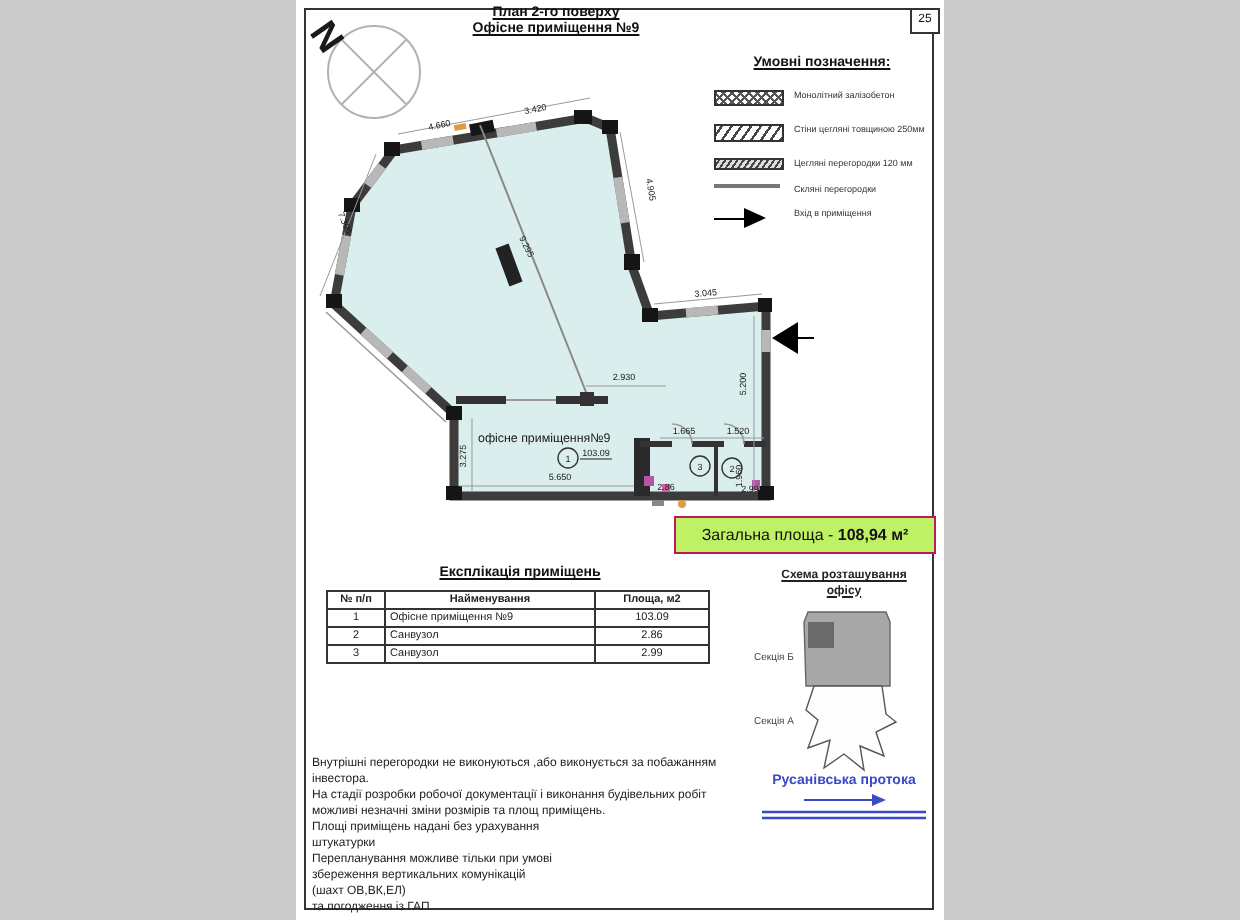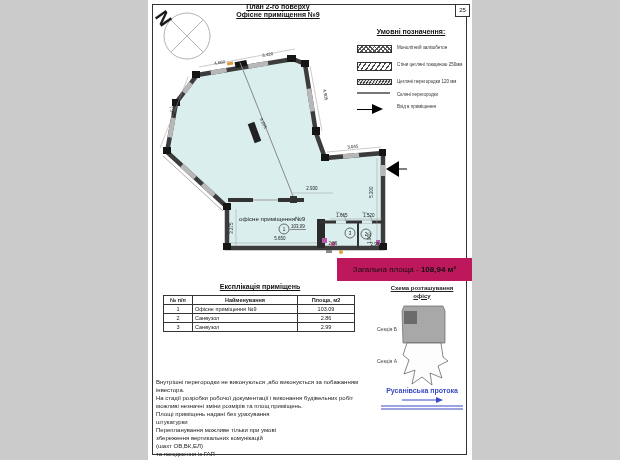--- a/index.html
+++ b/index.html
@@ -18,21 +18,21 @@
   .lg-label{position:absolute;left:40px;top:0;font-size:4.5px;color:#333;white-space:nowrap;}
   .sw{position:absolute;left:0;top:0;width:33px;height:6px;border:0.5px solid #333;background:#f2f2f2;}
   .crosshatch-swatch{background:repeating-linear-gradient(45deg,#555 0,#555 1px,rgba(0,0,0,0) 1px,rgba(0,0,0,0) 3px),repeating-linear-gradient(-45deg,#555 0,#555 1px,rgba(0,0,0,0) 1px,rgba(0,0,0,0) 3px);}
   .diagonal-swatch{height:7px;background:repeating-linear-gradient(-55deg,#444 0,#444 1.2px,rgba(0,0,0,0) 1.2px,rgba(0,0,0,0) 4px);}
   .brick-swatch{height:4px;background:repeating-linear-gradient(-55deg,#444 0,#444 1px,#ddd 1px,#ddd 2.5px);}
   .line-swatch{height:2px;border:none;background:#777;}
   .entrance-arrow{border:none;background:none;height:10px;}
   .entrance-arrow::before{content:"";position:absolute;left:0;top:4.5px;width:17px;height:1px;background:#000;}
   .entrance-arrow::after{content:"";position:absolute;left:15px;top:0;width:0;height:0;border-left:11px solid #000;border-top:5px solid rgba(0,0,0,0);border-bottom:5px solid rgba(0,0,0,0);}
   
-  .total-box{position:absolute;left:337px;top:258px;width:129px;height:17px;border:3px solid #be185d;background:#be185d;font-size:8px;line-height:17px;text-align:center;color:#111;white-space:nowrap;}
+  .total-box{position:absolute;left:337px;top:258px;width:129px;height:17px;border:1px solid #be185d;background:#bef264;font-size:8px;line-height:17px;text-align:center;color:#111;white-space:nowrap;}
   
   .schema-title{position:absolute;left:378px;top:285px;width:88px;text-align:center;font-size:6px;font-weight:bold;line-height:7.5px;color:#222;}
   .schema-title div{text-decoration:underline;}
   .section-label{position:absolute;font-size:5px;color:#444;}
   .river{position:absolute;left:376px;top:387px;width:92px;text-align:center;font-size:7px;font-weight:bold;color:#3a49c4;}
   
   .explic-title{position:absolute;left:163px;top:283px;width:194px;text-align:center;font-size:7px;font-weight:bold;text-decoration:underline;color:#111;}
   table.explic{position:absolute;left:163px;top:295px;border-collapse:collapse;}
   table.explic th,table.explic td{border:0.8px solid #333;font-size:5.5px;color:#222;padding:0 2px;height:8px;line-height:8px;}
   table.explic th{font-weight:bold;text-align:center;}

